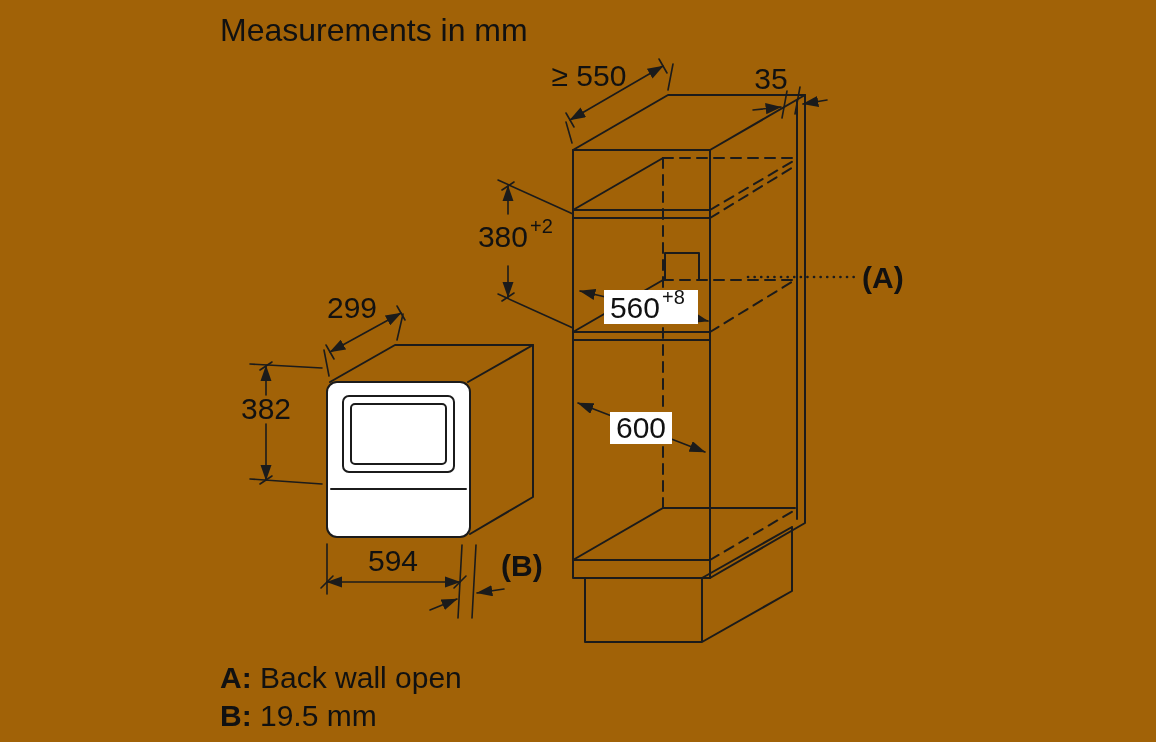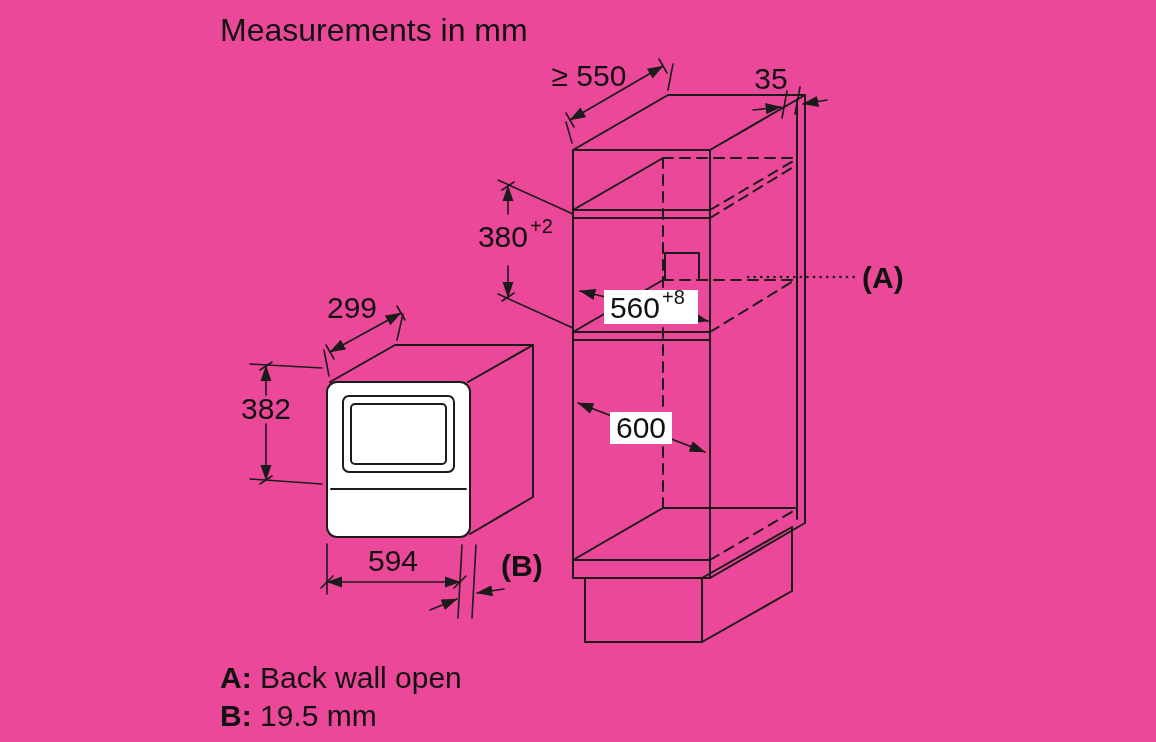--- a/index.html
+++ b/index.html
@@ -1,16 +1,16 @@
 <!DOCTYPE html>
 <html><head>
 <meta charset="utf-8">
 <style>
   html,body{margin:0;padding:0;background:#ffffff;}
-  .stage{position:relative;width:1156px;height:742px;background:#ec4899;overflow:hidden;
+  .stage{position:relative;width:1156px;height:742px;background:#a16207;overflow:hidden;
          font-family:"Liberation Sans","DejaVu Sans",sans-serif;}
   svg{position:absolute;left:0;top:0;}
   .ln{fill:none;stroke:#1b1b1b;stroke-width:2;stroke-linecap:round;stroke-linejoin:round;}
   .dash{stroke-dasharray:10 7;}
   .dim{fill:none;stroke:#1b1b1b;stroke-width:1.6;stroke-linecap:round;stroke-linejoin:round;}
   .dot{fill:none;stroke:#1b1b1b;stroke-width:2.6;stroke-linecap:round;stroke-dasharray:0.1 6.5;}
   text{font-family:"Liberation Sans","DejaVu Sans",sans-serif;fill:#111111;}
   .t{font-size:30px;}
   .sup{font-size:20px;}
   .title{font-size:32px;}

